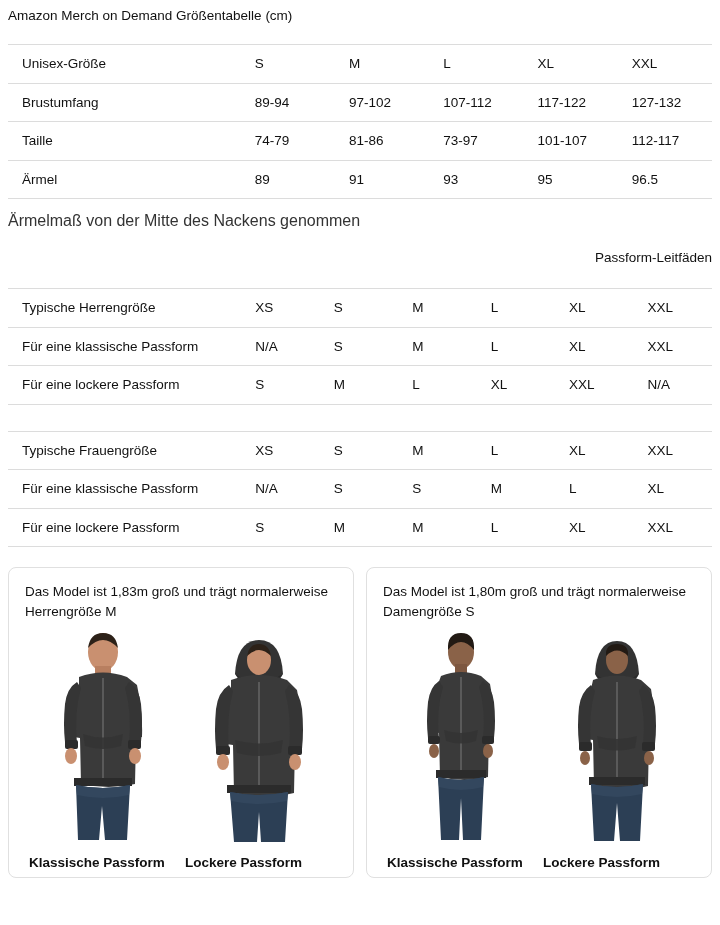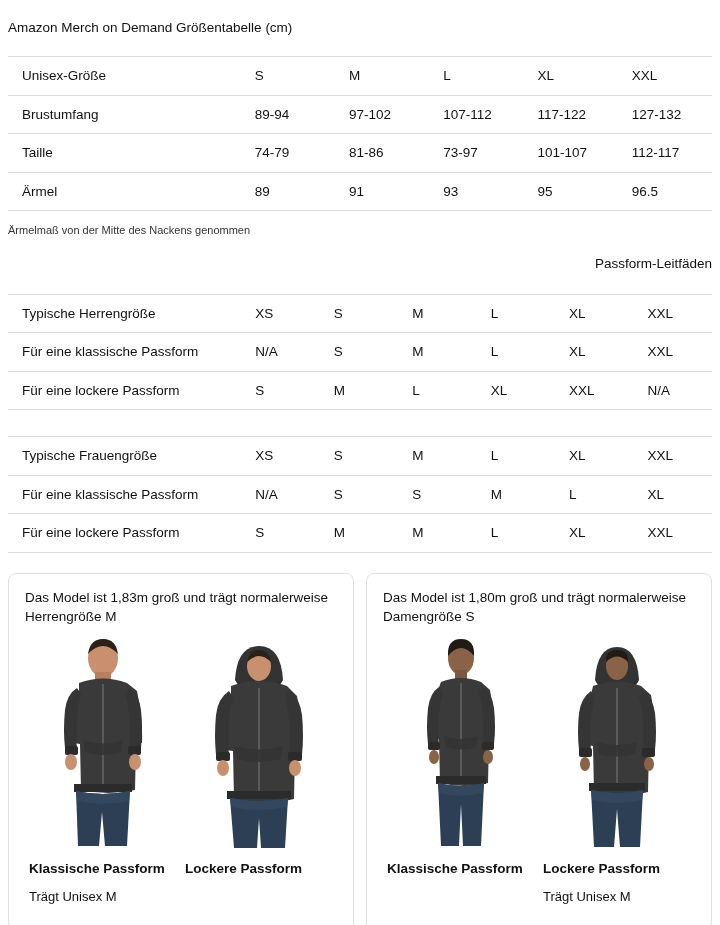--- a/index.html
+++ b/index.html
@@ -19,21 +19,21 @@
     width: 720px;
     height: 925px;
     position: relative;
     box-sizing: border-box;
     padding: 0 8px;
   }
 
   .doc-title {
     font-size: 13.5px;
     color: #111111;
-    padding: 20px 0 8px 0;
+    padding: 8px 0 8px 0;
     line-height: 1.2;
   }
 
   table.sizing {
     border-collapse: collapse;
     width: 704px;
     table-layout: fixed;
     font-size: 13.5px;
     margin-top: 12px;
   }
@@ -48,21 +48,21 @@
   }
   table.sizing tr td:first-child {
     padding-left: 14px;
   }
 
   
   .t1 col.c0 { width: 232px; }
   .t1 col.cx { width: 94px; }
 
   .note {
-    font-size: 11px;
+    font-size: 16px;
     color: #333333;
     padding: 12px 0 0 0;
     line-height: 1.3;
   }
   .section-label {
     font-size: 13.5px;
     color: #111111;
     padding: 18px 0 10px 0;
     line-height: 1.2;
     text-align: right;
@@ -80,21 +80,21 @@
     gap: 12px;
     margin-top: 20px;
     width: 704px;
   }
   .model-card {
     flex: 1 1 0;
     border: 1px solid #e0e0e0;
     border-radius: 8px;
     padding: 14px 16px 12px 16px;
     box-sizing: border-box;
-    height: 358px;
+    height: 311px;
     position: relative;
     overflow: hidden;
   }
   .model-caption {
     font-size: 13.5px;
     line-height: 1.45;
     color: #111111;
     height: 44px;
   }
   .figures {

